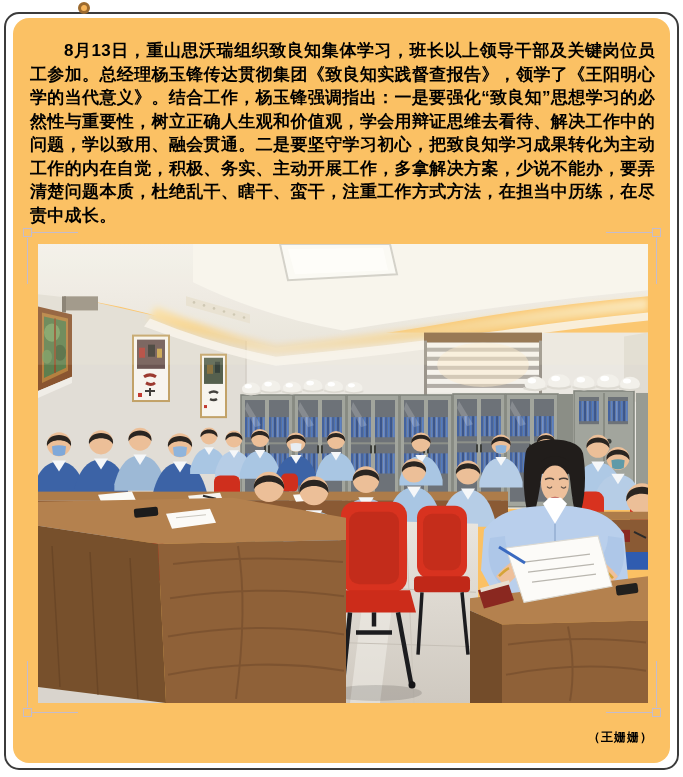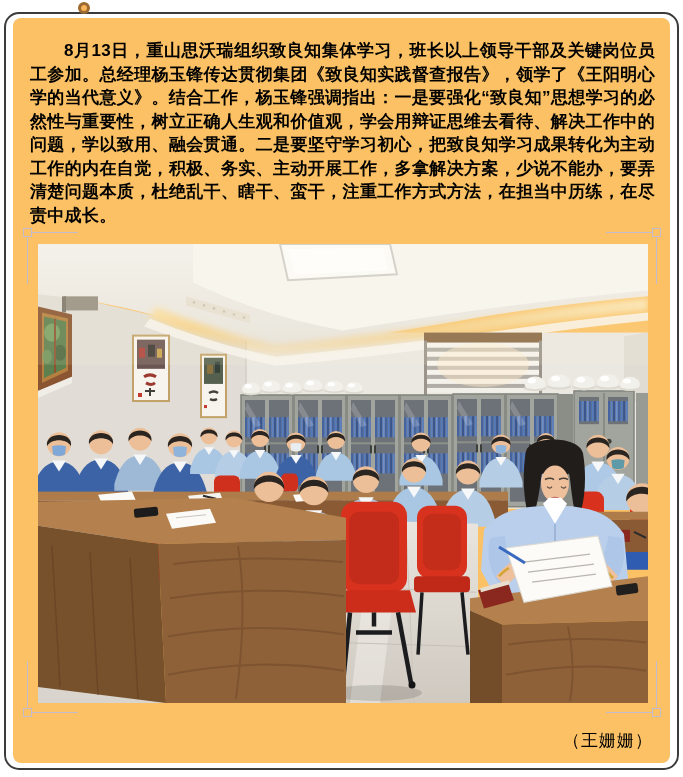--- a/index.html
+++ b/index.html
@@ -7,21 +7,21 @@
               font-family:"Liberation Sans","DejaVu Sans",sans-serif; }
   .stage { position:relative; width:683px; height:777px; background:#fff; }
 
   .outer-border { position:absolute; left:4px; top:12px; width:675px; height:758px;
                   border:2px solid #3b3b3b; border-radius:15px; background:transparent; }
 
   .pin { position:absolute; left:78px; top:2px; width:12px; height:12px;
          border-radius:50%; background:#f7b458; border:3px solid #9c6a2e; z-index:5; }
 
   .card { position:absolute; left:13px; top:18px; width:657px; height:745px;
-          background:#fbc164; border-radius:8px; z-index:1; }
+          background:#fbc164; border-radius:16px; z-index:1; }
 
   .body-text { position:absolute; left:17px; right:15px; top:21px;
                font-size:17px; line-height:23.5px; color:#000; font-weight:600;
                text-align:justify; text-indent:2em; letter-spacing:0.3px; }
 
   .photo-wrap { position:absolute; left:25px; top:226px; width:610px; height:459px; }
   .photo-wrap svg { display:block; width:610px; height:459px; }
 
   
   .mark { position:absolute; z-index:3; }
@@ -30,22 +30,22 @@
   .mark .vl { position:absolute; width:1px; height:46px; background:#c4bccd; }
   .mark.tl { left:0; top:0; }
   .mark.tl .sq { left:-15px; top:-16px; } .mark.tl .hl { left:-6px; top:-12px; } .mark.tl .vl { left:-11px; top:-6px; }
   .mark.tr { right:0; top:0; }
   .mark.tr .sq { right:-13px; top:-16px; } .mark.tr .hl { right:-4px; top:-12px; } .mark.tr .vl { right:-9px; top:-6px; }
   .mark.bl { left:0; bottom:0; }
   .mark.bl .sq { left:-15px; bottom:-14px; } .mark.bl .hl { left:-6px; bottom:-10px; } .mark.bl .vl { left:-11px; bottom:-4px; }
   .mark.br { right:0; bottom:0; }
   .mark.br .sq { right:-13px; bottom:-14px; } .mark.br .hl { right:-4px; bottom:-10px; } .mark.br .vl { right:-9px; bottom:-4px; }
 
-  .byline { position:absolute; right:17px; top:711px; font-size:17px;
-            font-weight:400; color:#000; letter-spacing:1px; }
+  .byline { position:absolute; right:17px; top:711px; font-size:12px;
+            font-weight:700; color:#000; letter-spacing:1px; }
 </style>
 </head>
 <body>
 
 <div class="stage">
 
   <div class="outer-border"></div>
   <div class="pin"></div>
 
   <div class="card">

